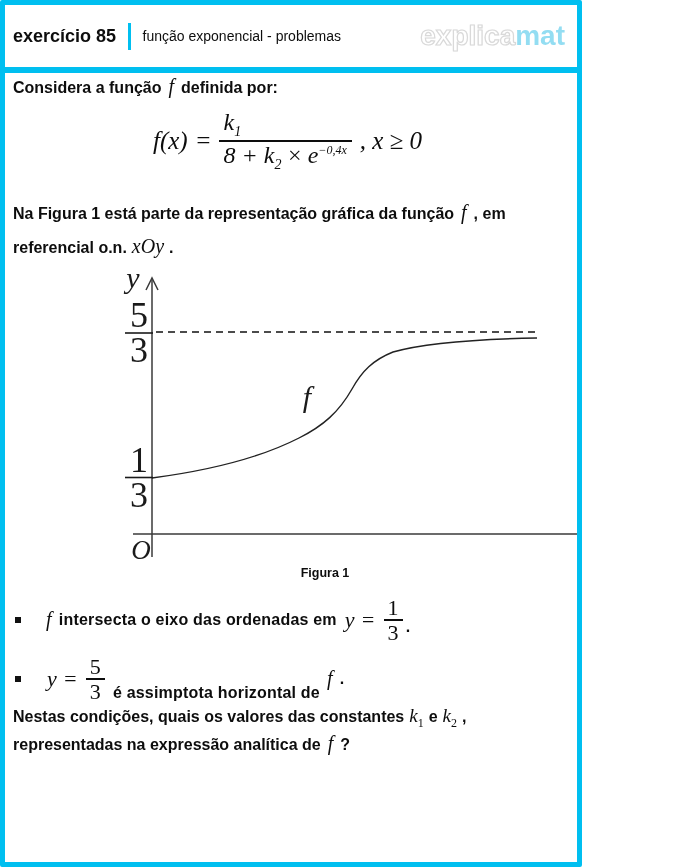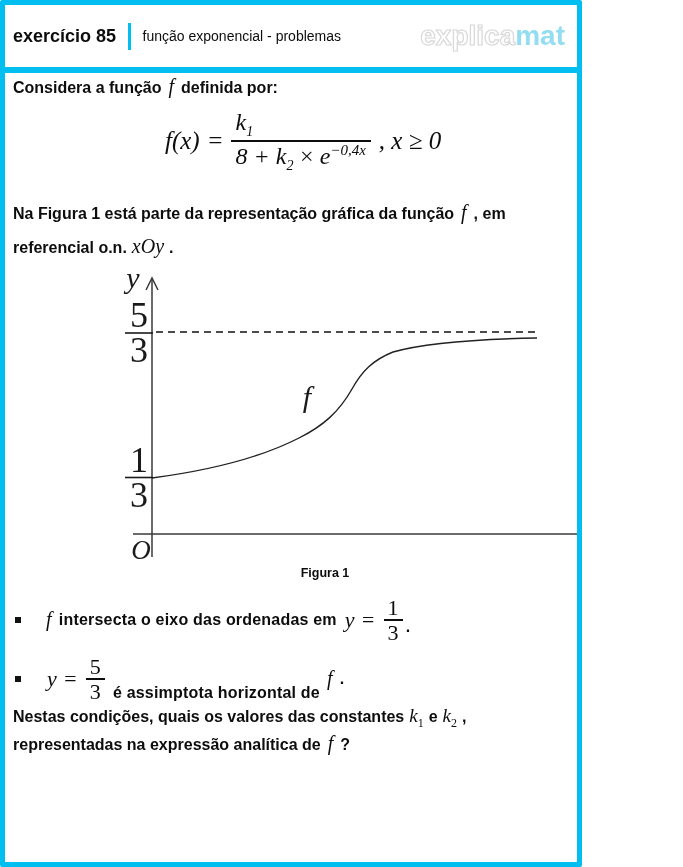--- a/index.html
+++ b/index.html
@@ -22,28 +22,28 @@
   .p { position:absolute; left:8px; font-size:16px; font-weight:bold; }
   .p1 { top:70px; }
   .p2 { top:191px; line-height:33px; }
   .q  { top:701px; line-height:20px; }
   .mi { font-family:"Liberation Serif", serif; font-style:italic; font-weight:normal; }
   .mi-f   { font-size:20px; margin:0 7px; }
   .mi-xoy { font-size:20px; margin:0 5px; }
   .mi-k   { font-size:19px; margin:0 5px; }
   .mi-k sub { font-size:12px; font-style:normal; }
   
-  .formula { position:absolute; left:160px; top:104px; display:flex; align-items:center;
+  .formula { position:absolute; left:148px; top:104px; display:flex; align-items:center;
     font-family:"Liberation Serif", serif; font-style:italic; font-size:25px; color:#0d0d0d; }
   .feq { margin:0 7px; }
   .frac { display:inline-flex; flex-direction:column; align-items:flex-start; }
   .frac .num, .frac .den { font-size:24px; line-height:1.15; padding:0 5px; white-space:nowrap; }
   .frac .fbar { align-self:stretch; height:1.7px; background:#0d0d0d; }
   .frac sub { font-size:14px; }
-  .frac sup { font-size:15px; }
+  .frac sup { font-size:12px; }
   .op { margin:0 5px; }
   .ftail { margin-left:8px; white-space:nowrap; }
   
   .graph { position:absolute; left:0; top:255px; }
   .graph text { font-family:"Liberation Serif", serif; fill:#1a1a1a; }
   .graph .it { font-style:italic; }
   .graph .caption { font-family:"Liberation Sans", sans-serif; font-weight:bold; font-style:normal; font-size:12.5px; fill:#0d0d0d; }
   
   .bullet { position:absolute; left:10px; display:flex; align-items:center;
     font-size:16px; font-weight:bold; letter-spacing:0.2px; }

